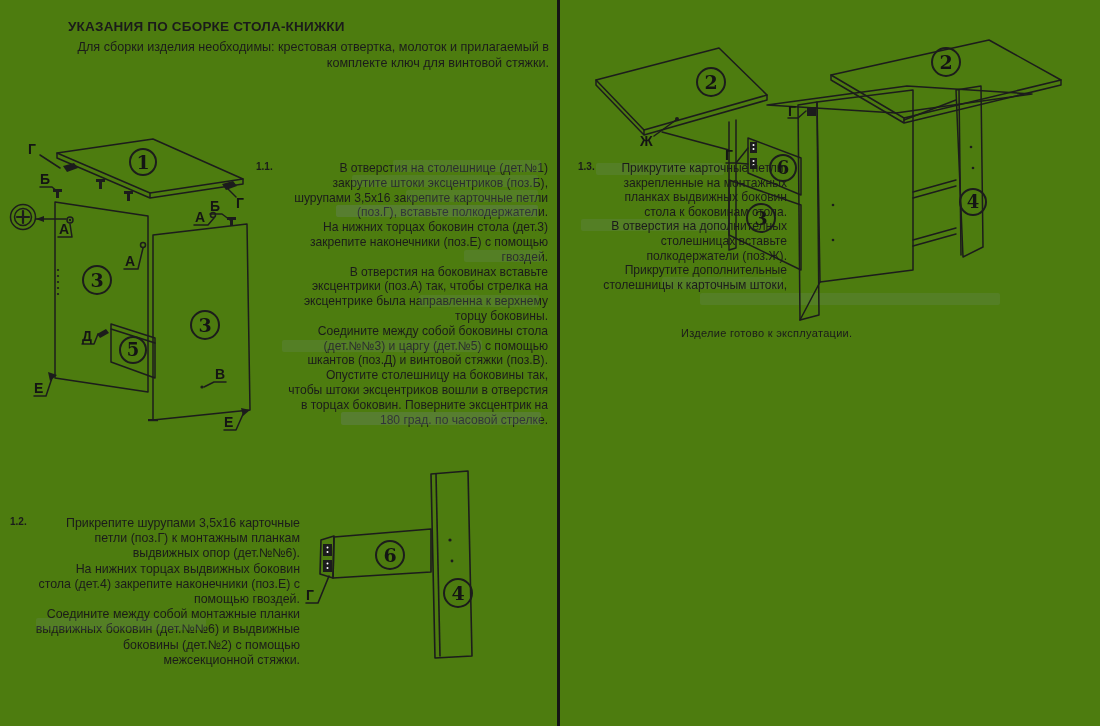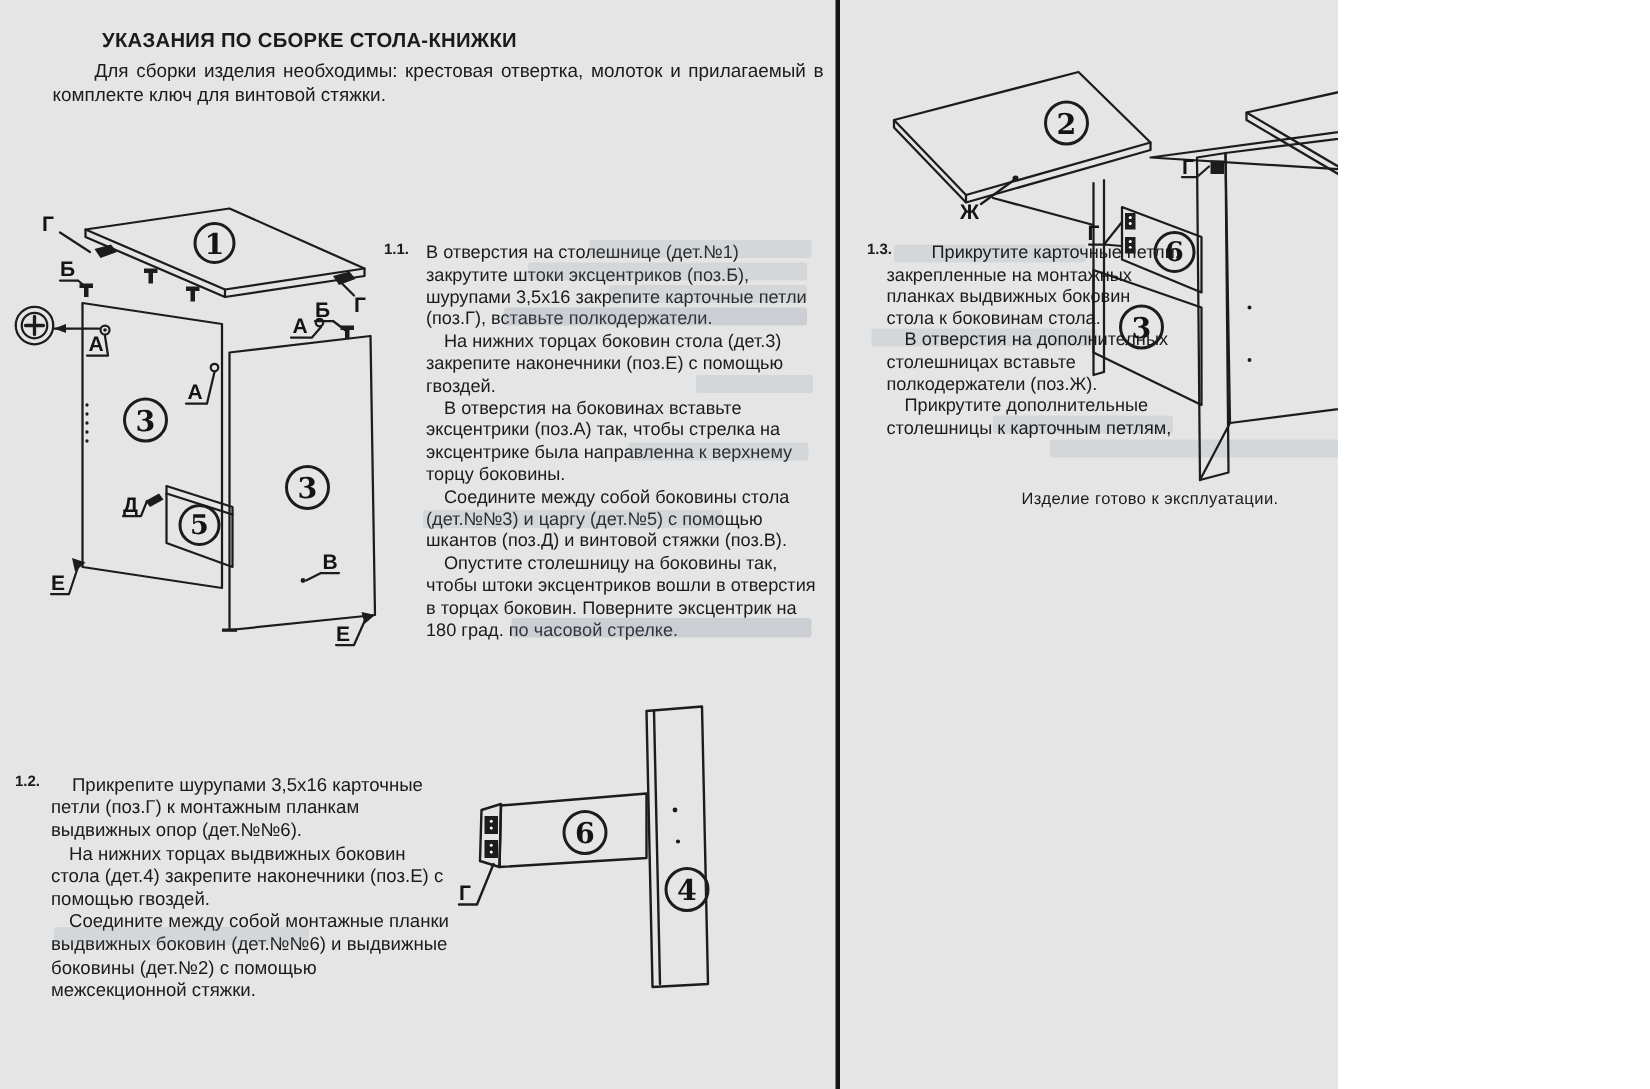--- a/index.html
+++ b/index.html
@@ -1,18 +1,18 @@
 <!DOCTYPE html>
 <html><head>
 <meta charset="utf-8">
 <style>
   html,body{margin:0;padding:0;background:#ffffff;}
-  .page{position:relative;width:892px;height:726px;background:#e5e5e5;overflow:hidden;
+  .page{position:relative;width:1100px;height:726px;background:#4d7c0f;overflow:hidden;
         font-family:"Liberation Sans",sans-serif;color:#1b1b1b;}
-  p{margin:0;}
+  p{margin:0;text-align:right;}
   .divider{position:absolute;left:557px;top:0;width:3px;height:726px;background:#151515;}
   .title{position:absolute;left:68px;top:10px;font-size:13.5px;font-weight:bold;letter-spacing:.2px;}
   .intro{position:absolute;left:35px;top:39px;width:514px;font-size:12.6px;line-height:16.4px;text-align:justify;}
   .intro p{text-indent:28px;}
   .secnum{position:absolute;font-size:10px;font-weight:bold;}
   .sectext{position:absolute;font-size:12.1px;line-height:14.8px;}
   .sectext p{text-indent:12px;}
   .s11{left:284px;top:161px;width:264px;}
   .s11 p:first-child{text-indent:0;}
   .s12{left:34px;top:516px;width:266px;font-size:12.4px;line-height:15.2px;}
@@ -222,18 +222,18 @@
   <div class="sectext s12">
     <p>Прикрепите шурупами 3,5х16 карточные петли (поз.Г) к монтажным планкам выдвижных опор (дет.№№6).</p>
     <p>На нижних торцах выдвижных боковин стола (дет.4) закрепите наконечники (поз.Е) с помощью гвоздей.</p>
     <p>Соедините между собой монтажные планки выдвижных боковин (дет.№№6) и выдвижные боковины (дет.№2) с помощью межсекционной стяжки.</p>
   </div>
 
   <div class="secnum" style="left:578px;top:161px;z-index:4">1.3.</div>
   <div class="sectext s13">
     <p>Прикрутите карточные петли, закрепленные на монтажных планках выдвижных боковин стола к боковинам стола.</p>
     <p>В отверстия на дополнителных столешницах вставьте полкодержатели (поз.Ж).</p>
-    <p>Прикрутите дополнительные столешницы к карточным петлям,</p>
+    <p>Прикрутите дополнительные столешницы к карточным штоки,</p>
   </div>
 
   <div class="ready">Изделие готово к эксплуатации.</div>
 
 </div>
 
 </body></html>

